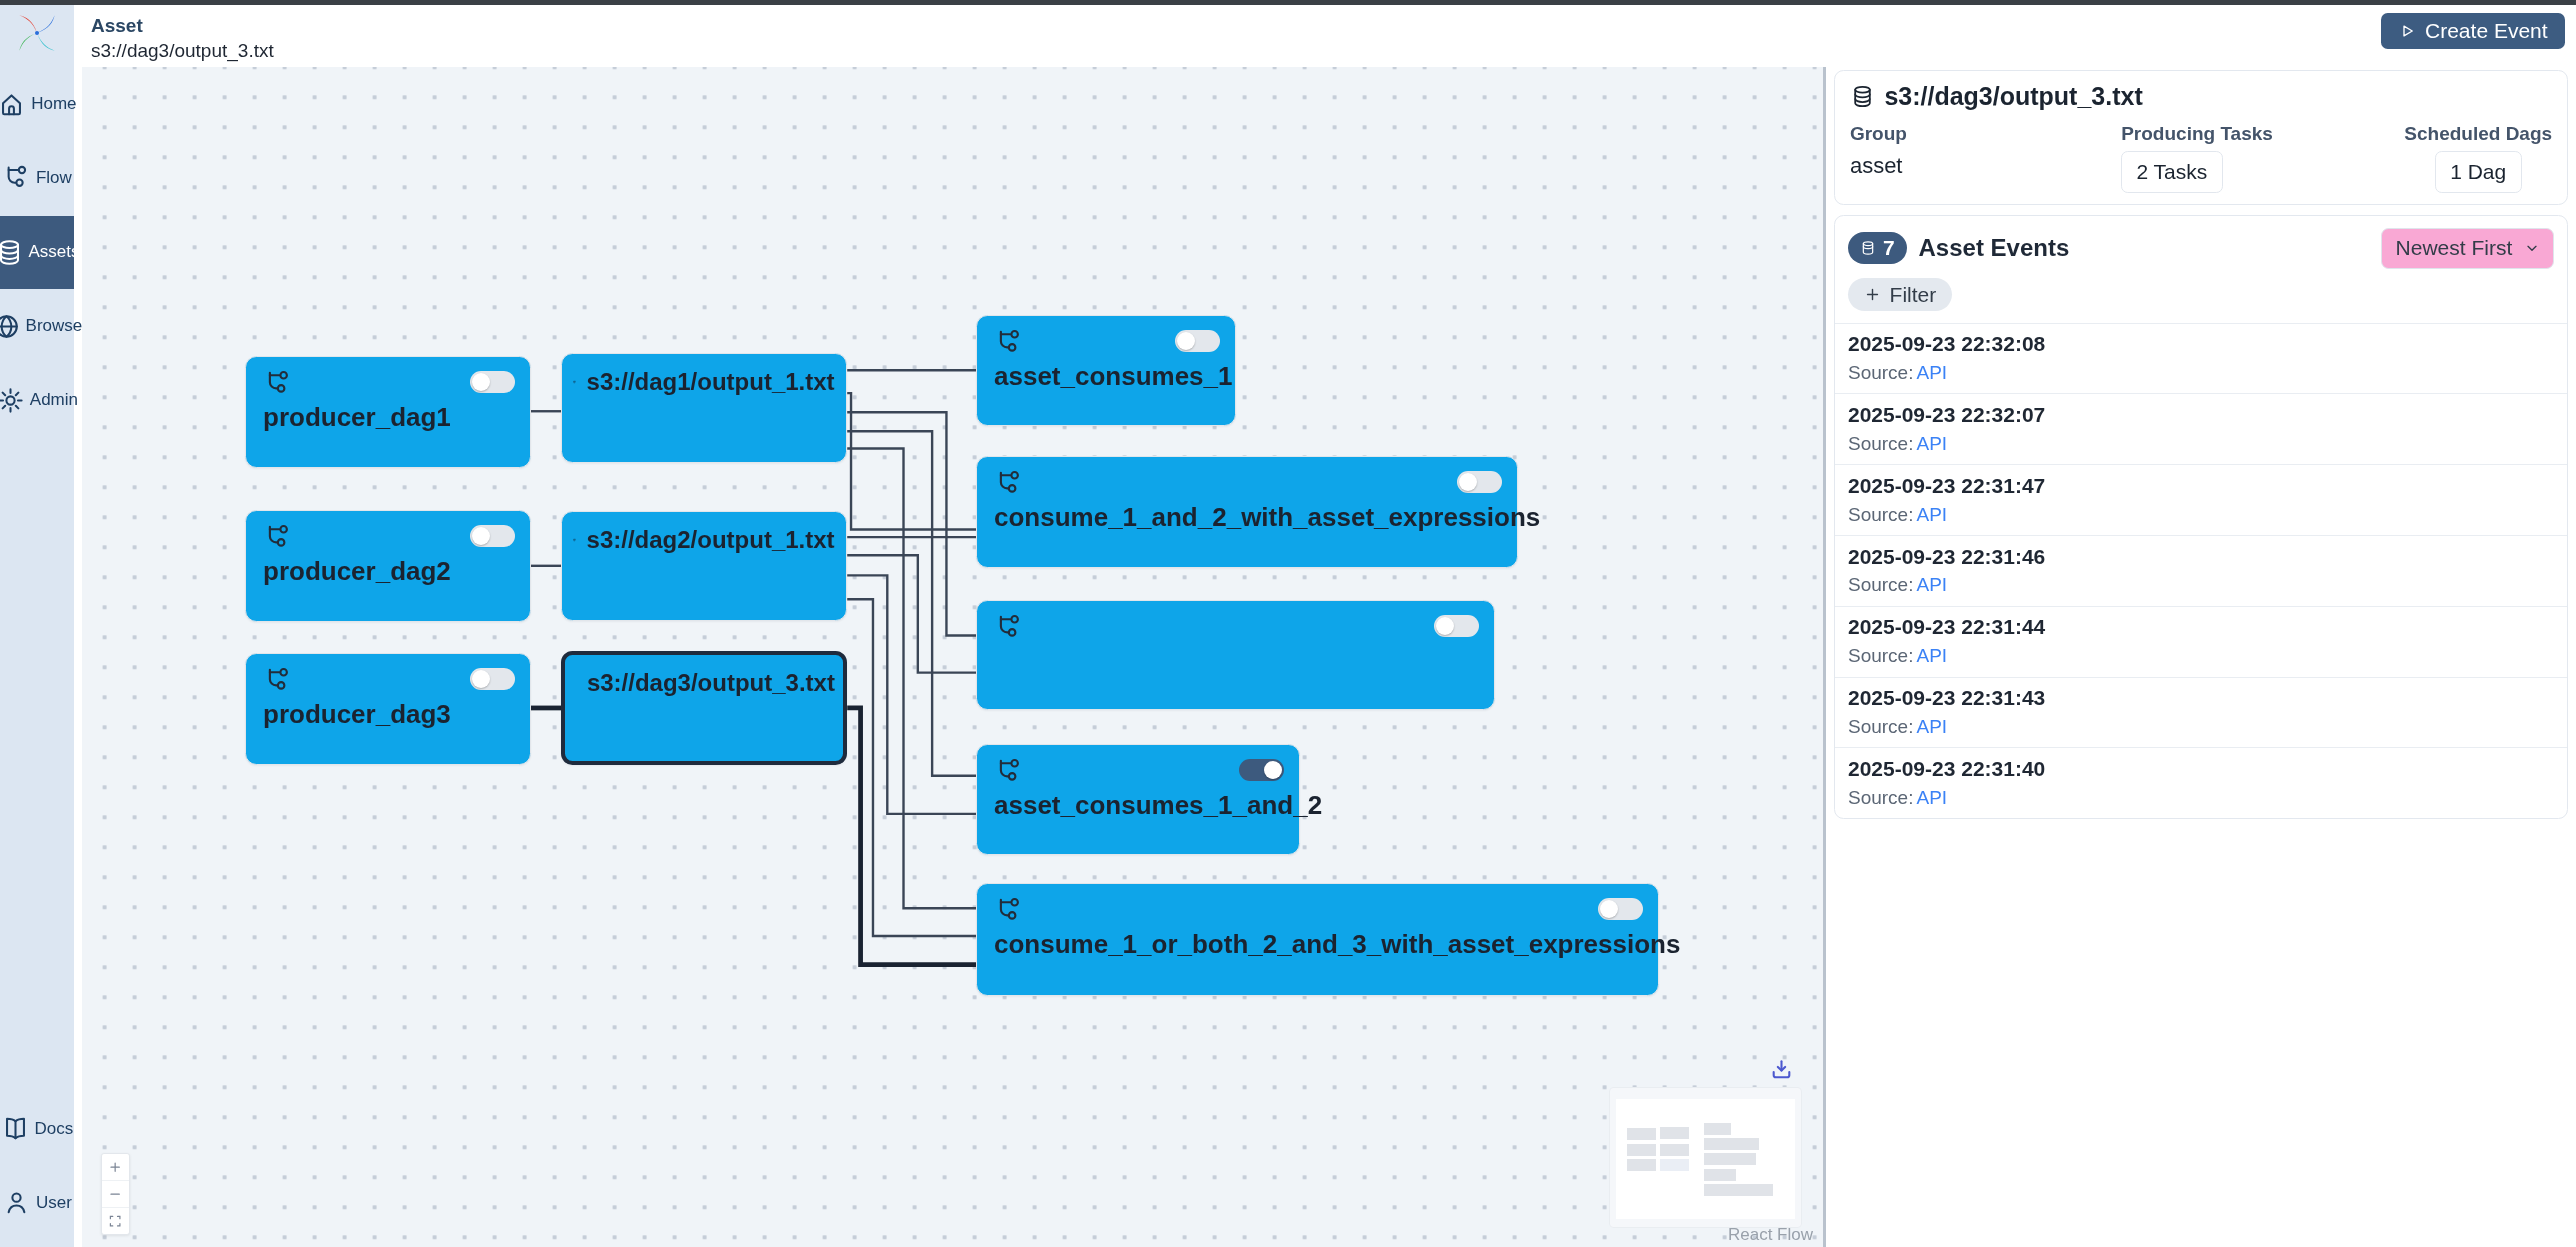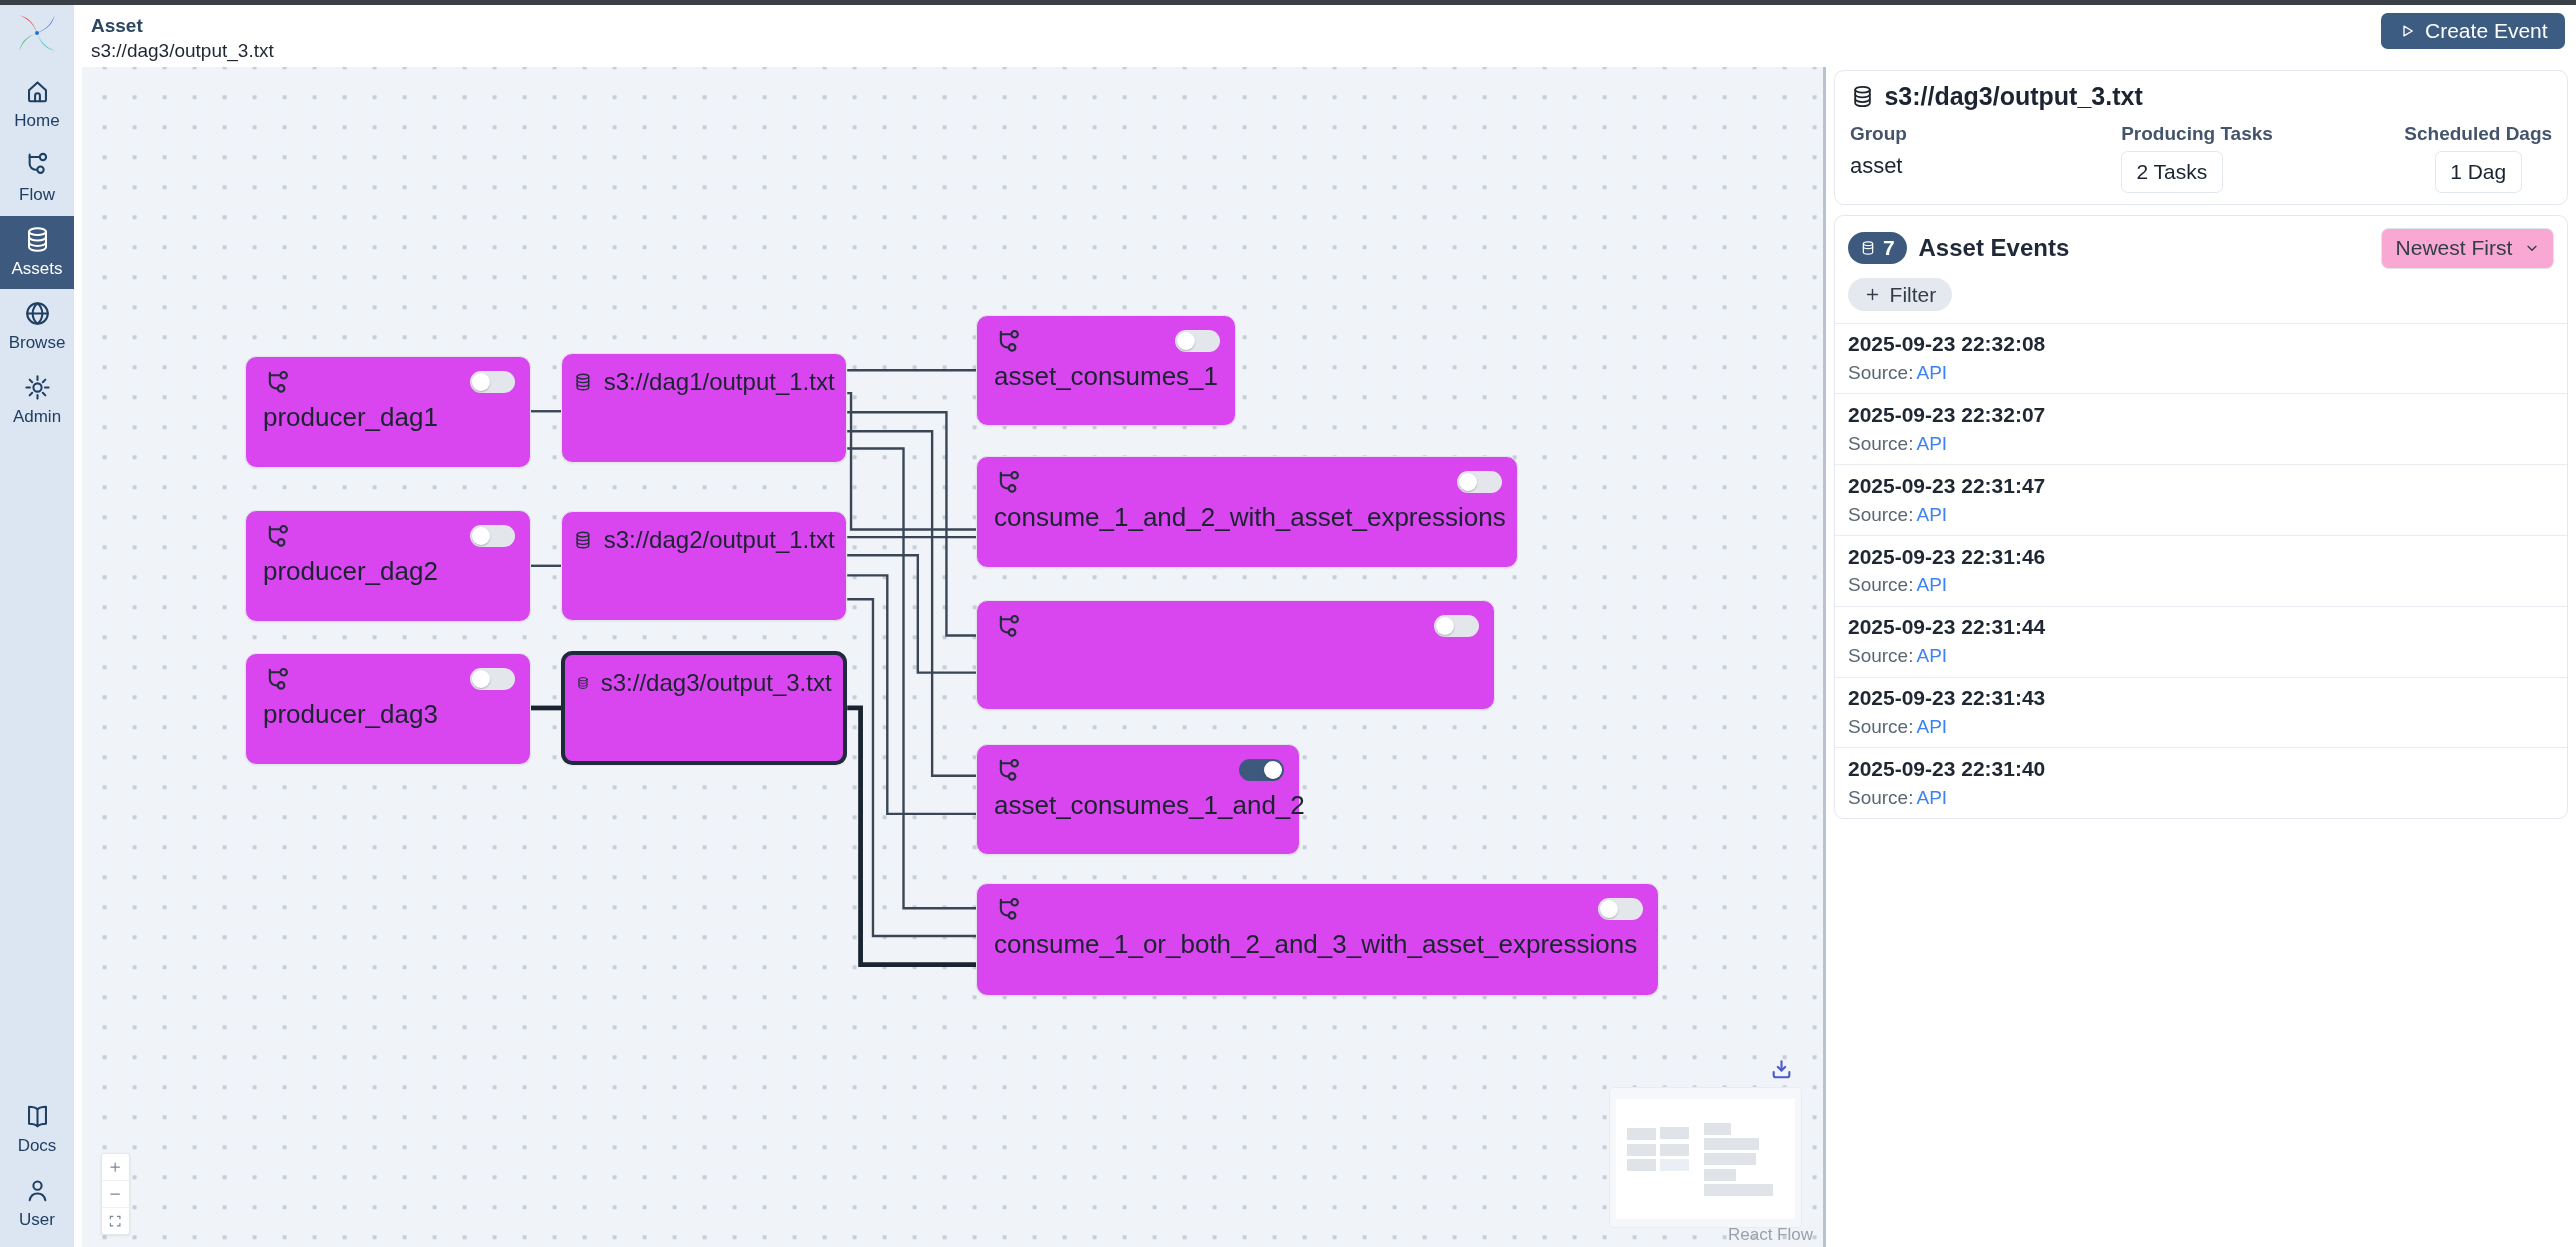--- a/index.html
+++ b/index.html
@@ -4,21 +4,21 @@
 <style>
   html,body{margin:0;padding:0;}
   body{width:2576px;height:1248px;overflow:hidden;position:relative;background:#fff;
        font-family:"Liberation Sans",sans-serif;color:#1b2430;}
   .topstrip{position:absolute;left:0;top:0;width:2576px;height:4.8px;background:#3b4046;z-index:60;}
 
   
   .sidebar{position:absolute;left:0;top:4.8px;bottom:0;width:74px;background:#dce6f2;z-index:50;
            display:flex;flex-direction:column;align-items:center;}
   .logo{width:42px;height:42px;margin-top:7.6px;margin-bottom:13.4px;}
-  .side-item{width:74px;height:73px;display:flex;flex-direction:column;align-items:center;justify-content:center;
+  .side-item{width:74px;height:73px;display:flex;align-items:center;justify-content:center;
              gap:4.8px;color:#1e3f63;cursor:pointer;margin-bottom:1px;}
   .side-item .icn{width:29px;height:29px;}
   .side-item .icn svg{width:29px;height:29px;stroke:currentColor;fill:none;stroke-width:1.7;stroke-linecap:round;stroke-linejoin:round;}
   .side-label{font-size:17px;}
   .side-item.active{background:#3d5a7e;color:#fff;}
   .side-spacer{flex:1;}
 
   
   .header{position:absolute;left:74px;top:4.8px;right:0;height:62px;background:#fff;z-index:40;}
   .hd-title{position:absolute;left:17px;top:10.5px;font-size:19px;font-weight:bold;color:#2b4764;}
@@ -28,22 +28,22 @@
   .create-btn svg{width:18px;height:18px;stroke:#fff;fill:none;stroke-width:1.8;stroke-linejoin:round;}
 
   
   .canvas-bg{position:absolute;left:82px;top:67px;width:1742px;bottom:0;background:#f0f4f8;
              background-image:radial-gradient(circle,#c5cdd8 2.1px,transparent 2.2px);
              background-size:30px 30px;background-position:7.6px 15.3px;z-index:1;}
   .graph-layer{position:absolute;left:0;top:0;width:2576px;height:1248px;z-index:2;pointer-events:none;}
   .edges{position:absolute;left:0;top:0;}
   .edges polyline{fill:none;stroke:#3a4556;stroke-width:2.5;stroke-linejoin:miter;}
   .edges polyline.hl{stroke:#1a2332;stroke-width:5;}
-  .node{position:absolute;background:#d946ef;border:1.9px solid #e2e6eb;border-radius:11.4px;box-sizing:border-box;
-        box-shadow:0 1px 1.9px rgba(16,24,40,.05);pointer-events:auto;cursor:pointer;}
+  .node{position:absolute;background:#0ea5e9;border:1.9px solid #e2e6eb;border-radius:11.4px;box-sizing:border-box;
+        box-shadow:0 1px 1.9px rgba(16,24,40,.05);pointer-events:auto;cursor:pointer;font-weight:bold;}
   .node.selected{border:4.8px solid #1f2b3d;}
   .node .head{display:flex;align-items:flex-start;justify-content:space-between;padding:12.4px 15.3px 0 17px;}
   .node .head svg{width:30px;height:30px;stroke:#222c3a;fill:none;stroke-width:1.7;stroke-linecap:round;stroke-linejoin:round;}
   .node .lbl{padding:2.9px 15.3px 0 17px;font-size:26px;color:#1b2330;white-space:nowrap;}
   .node.asset-node{padding:14.3px 11.4px;}
   .node.asset-node .arow{display:flex;align-items:center;gap:10.5px;}
   .node.asset-node .arow svg{width:26px;height:26px;stroke:#222c3a;fill:none;stroke-width:1.7;stroke-linecap:round;stroke-linejoin:round;}
   .node.asset-node .albl{font-size:24px;color:#1b2330;white-space:nowrap;}
   .toggle{width:45px;height:22px;border-radius:11.4px;background:#e3e7ec;position:relative;cursor:pointer;flex:none;margin-top:1.9px;}
   .toggle .knob{position:absolute;left:1.9px;top:1.9px;width:18px;height:18px;border-radius:50%;background:#fff;

